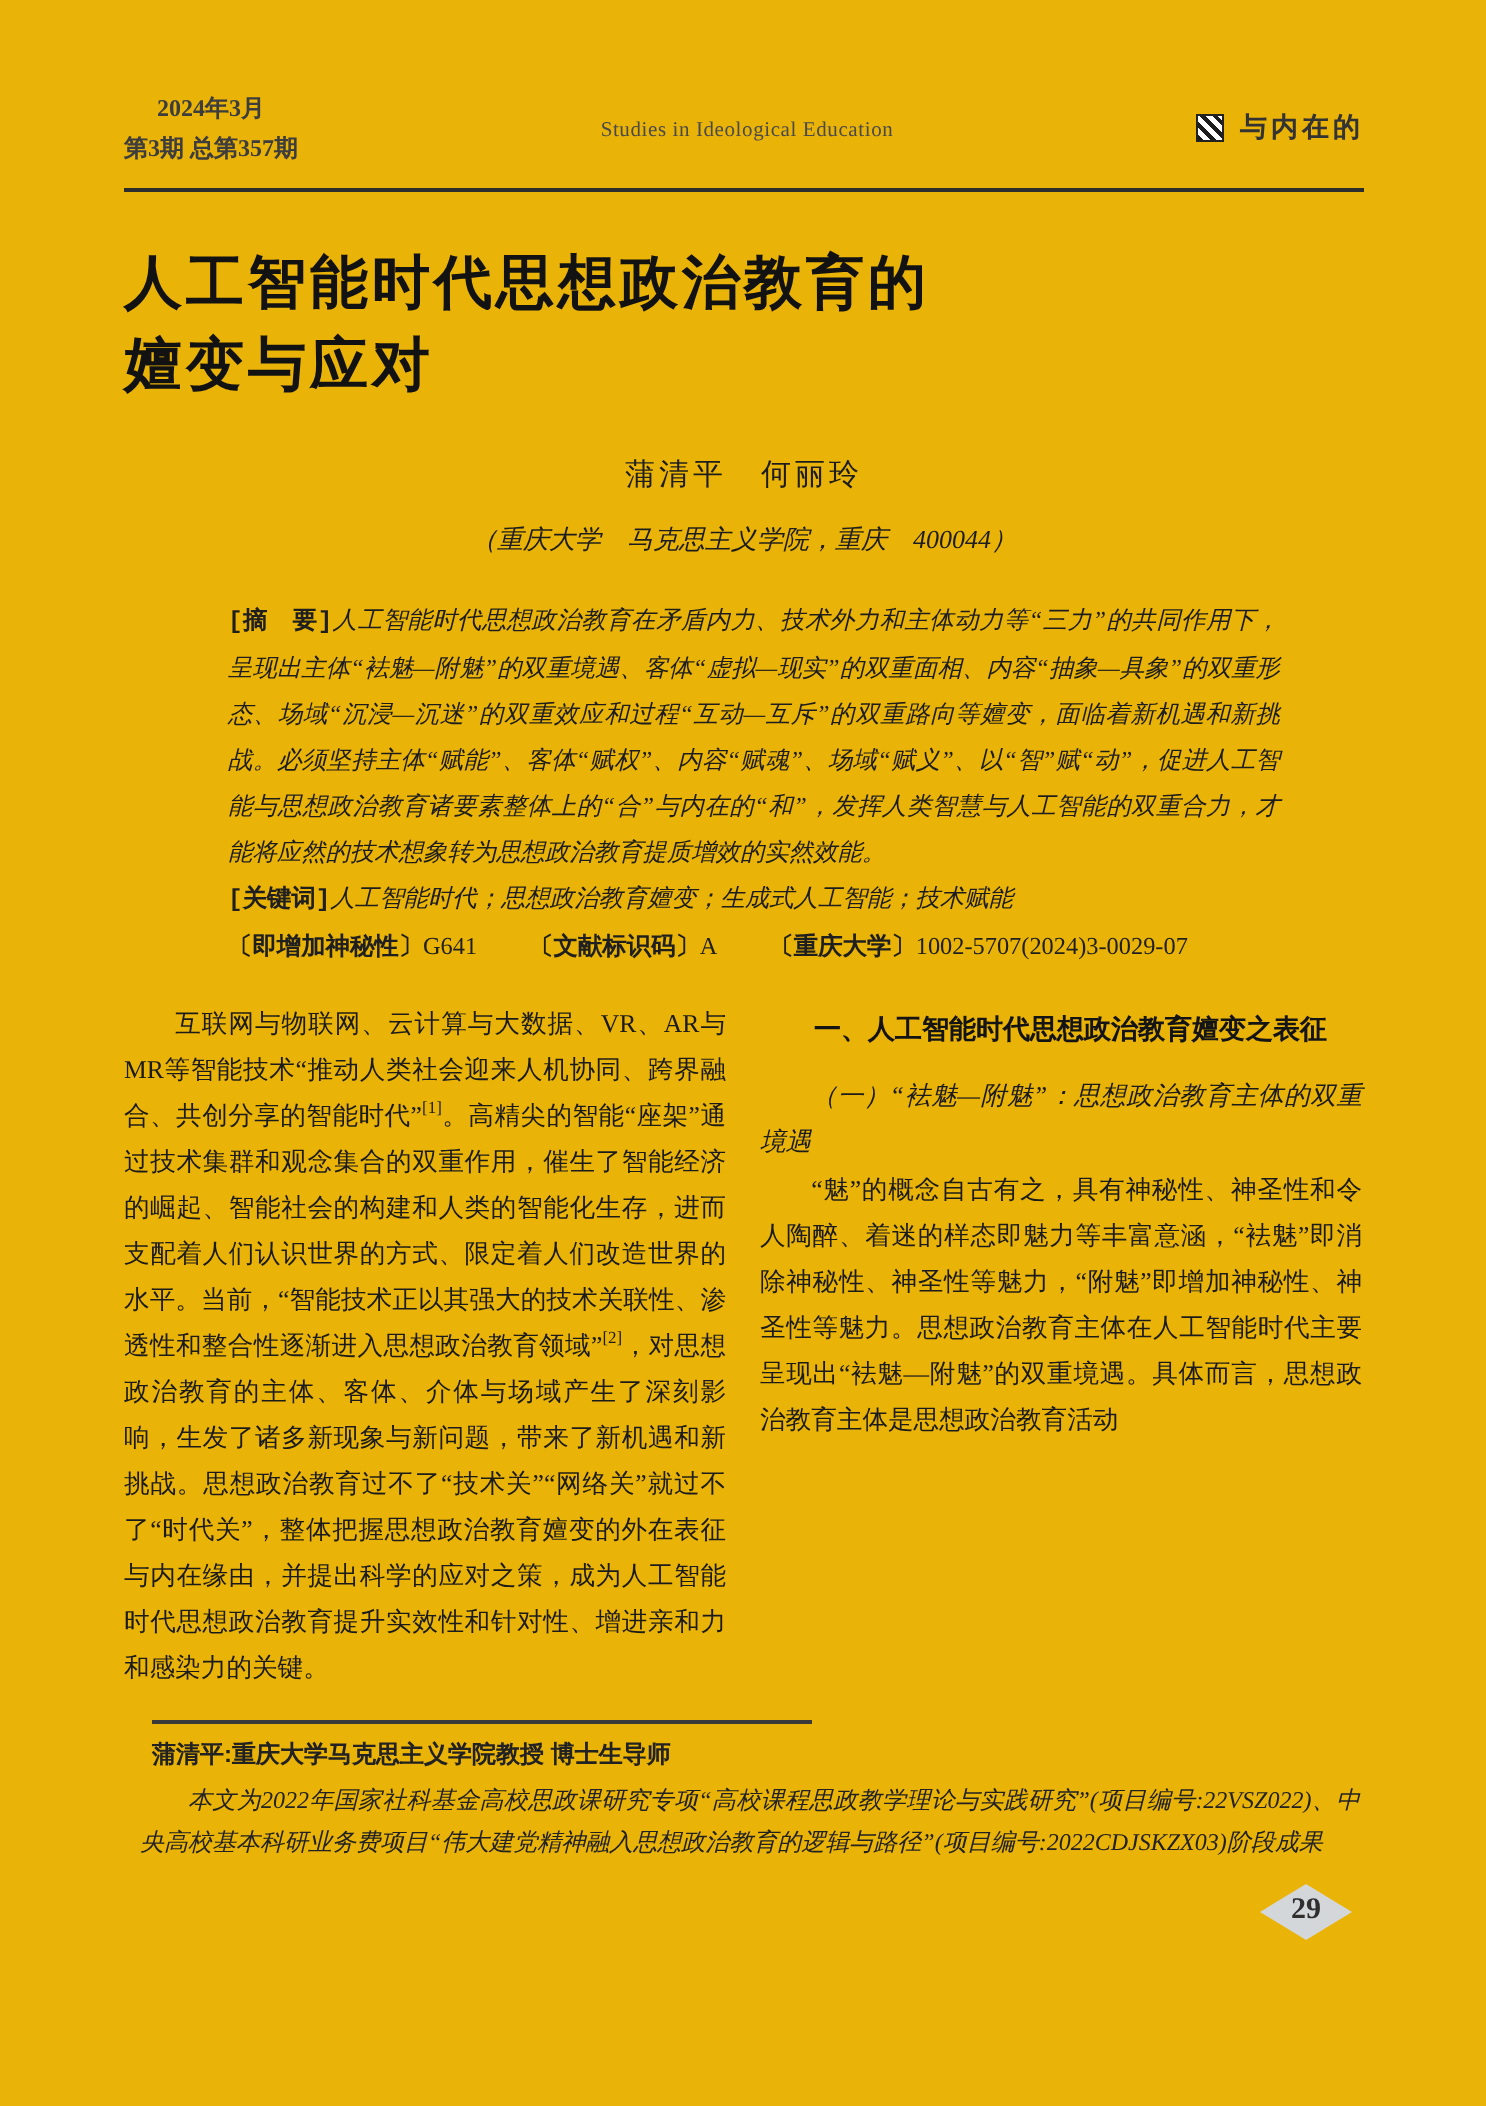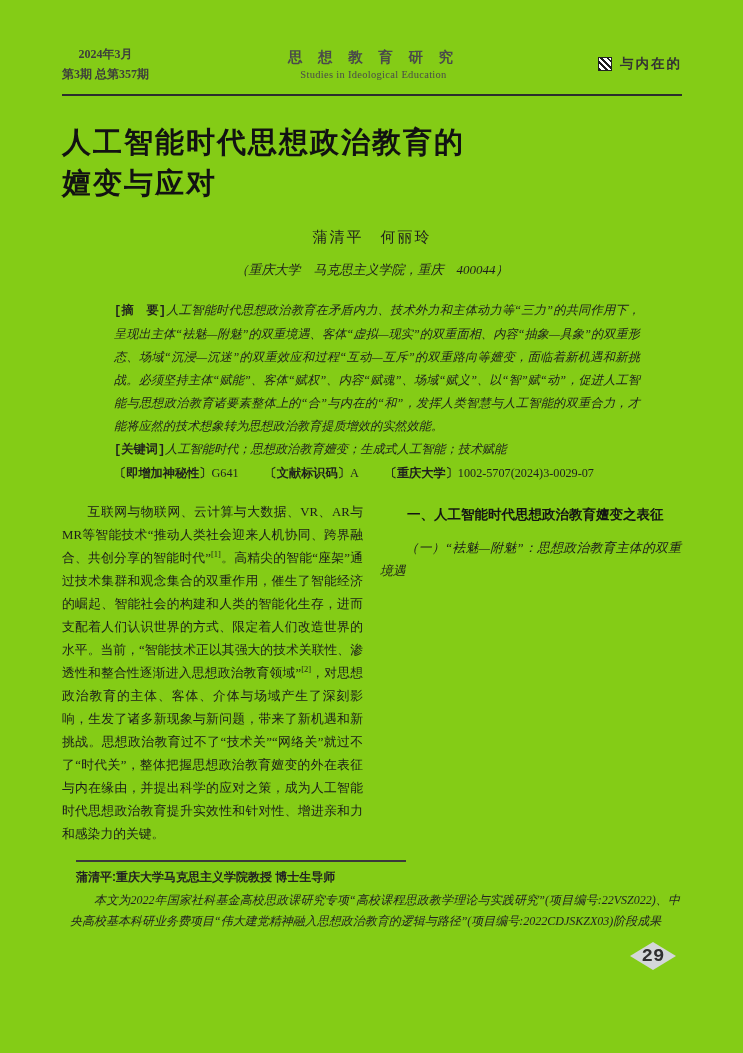--- a/index.html
+++ b/index.html
@@ -1,18 +1,18 @@
 <!DOCTYPE html>
 <html><head>
 <meta charset="utf-8">
 <style>
   * { margin:0; padding:0; box-sizing:border-box; }
   html,body { background:#f2f2f2; }
   .page {
-    width:743px; height:1053px; background:#84cc16; position:relative;
+    width:743px; height:1053px; background:#eab308; position:relative;
     overflow:hidden; margin:0 auto; color:#1f1f1f;
     font-family:"Liberation Serif","DejaVu Serif",serif;
   }
   .content { padding:44px 61px 0 62px; }
 
   
   .masthead { display:flex; justify-content:space-between; align-items:center; color:#3d3d3d; }
   .issue-block { text-align:center; font-weight:700; font-size:12px; line-height:1.7; white-space:nowrap; }
   .journal-block { text-align:center; }
   .journal-cn { font-size:14.5px; font-weight:700; letter-spacing:6px; color:#4a4a4a; }
@@ -58,35 +58,34 @@
     font-weight:700; font-size:12px; color:#222; }
   .fn-fund { margin:4px 2px 0 8px; font-size:12px; font-style:italic; line-height:21px;
     text-indent:2em; text-align:justify; color:#222; }
 
   
   .page-no-diamond {
     width:46px; height:28px; margin:10px 6px 0 auto;
     clip-path:polygon(50% 0,100% 50%,50% 100%,0 50%);
     background:#d4d7d9; display:flex; align-items:center; justify-content:center;
   }
-  .page-no { font-size:19px; font-weight:700; color:#2f2f2f;font-family:Liberation Mono, monospace; }
+  .page-no { font-size:15px; font-weight:700; color:#2f2f2f; }
 </style>
 </head>
 <body>
 
 <div class="page">
   <div class="content">
 
     <div class="masthead">
       <div class="issue-block">
         <div>2024年3月</div>
         <div>第3期 总第357期</div>
       </div>
       <div class="journal-block">
-        <div class="journal-cn">思 想 教 育 研 究</div>
         <div class="journal-en">Studies in Ideological Education</div>
       </div>
       <div class="section-badge">
         <span class="hatch-icon"></span>
         <span class="section-label">与内在的</span>
       </div>
     </div>
     <div class="header-rule"></div>
 
     <div class="article-title">
@@ -102,20 +101,21 @@
       <p class="meta-line"><span class="meta-item"><span class="abs-label">〔即增加神秘性〕</span><span class="meta-value">G641</span></span><span class="meta-item"><span class="abs-label">〔文献标识码〕</span><span class="meta-value">A</span></span><span class="meta-item"><span class="abs-label">〔重庆大学〕</span><span class="meta-value">1002-5707(2024)3-0029-07</span></span></p>
     </div>
 
     <div class="columns">
       <div class="col">
         <p class="body-para">互联网与物联网、云计算与大数据、VR、AR与MR等智能技术“推动人类社会迎来人机协同、跨界融合、共创分享的智能时代”<sup>[1]</sup>。高精尖的智能“座架”通过技术集群和观念集合的双重作用，催生了智能经济的崛起、智能社会的构建和人类的智能化生存，进而支配着人们认识世界的方式、限定着人们改造世界的水平。当前，“智能技术正以其强大的技术关联性、渗透性和整合性逐渐进入思想政治教育领域”<sup>[2]</sup>，对思想政治教育的主体、客体、介体与场域产生了深刻影响，生发了诸多新现象与新问题，带来了新机遇和新挑战。思想政治教育过不了“技术关”“网络关”就过不了“时代关”，整体把握思想政治教育嬗变的外在表征与内在缘由，并提出科学的应对之策，成为人工智能时代思想政治教育提升实效性和针对性、增进亲和力和感染力的关键。</p>
       </div>
       <div class="col">
         <h2 class="section-heading">一、人工智能时代思想政治教育嬗变之表征</h2>
         <p class="sub-heading">（一）“袪魅—附魅”：思想政治教育主体的双重境遇</p>
+        <p class="body-para">“魅”的概念自古有之，具有神秘性、神圣性和令人陶醉、着迷的样态即魅力等丰富意涵，“袪魅”即消除神秘性、神圣性等魅力，“附魅”即增加神秘性、神圣性等魅力。思想政治教育主体在人工智能时代主要呈现出“袪魅—附魅”的双重境遇。具体而言，思想政治教育主体是思想政治教育活动</p>
       </div>
     </div>
 
     <div class="footnote">
       <div class="fn-rule"></div>
       <div class="fn-author">蒲清平:重庆大学马克思主义学院教授 博士生导师</div>
       <p class="fn-fund">本文为2022年国家社科基金高校思政课研究专项“高校课程思政教学理论与实践研究”(项目编号:22VSZ022)、中央高校基本科研业务费项目“伟大建党精神融入思想政治教育的逻辑与路径”(项目编号:2022CDJSKZX03)阶段成果</p>
     </div>
 
     <div class="page-no-diamond">

